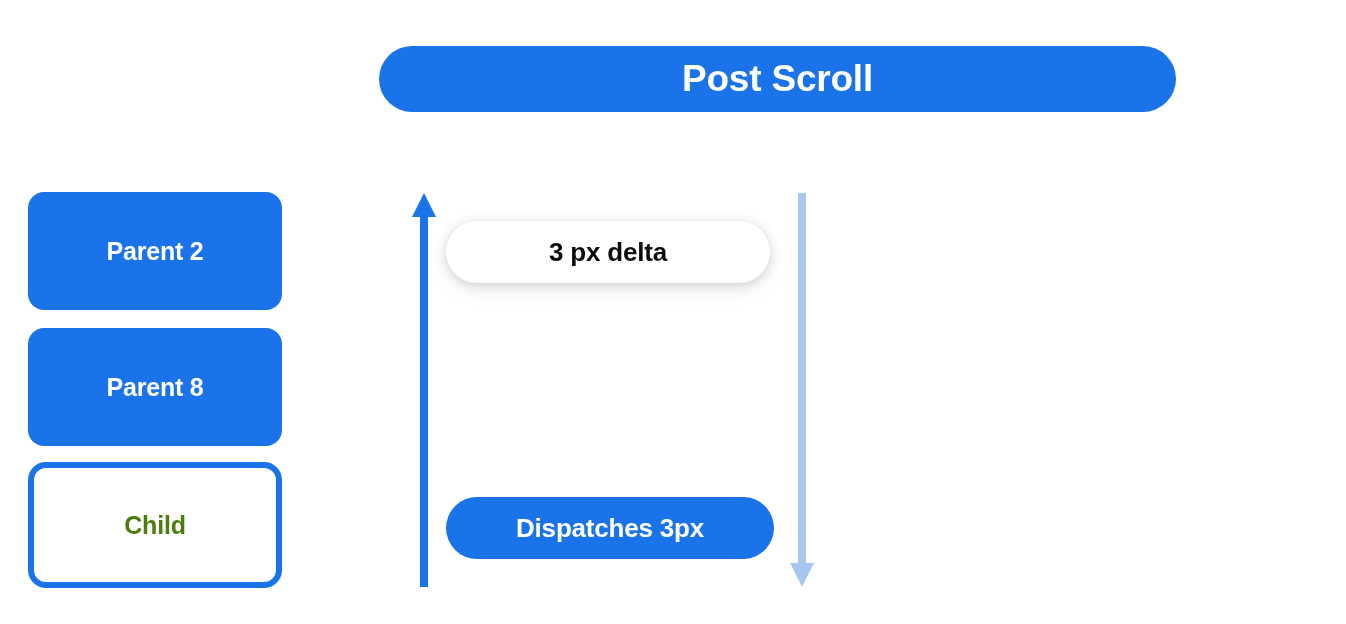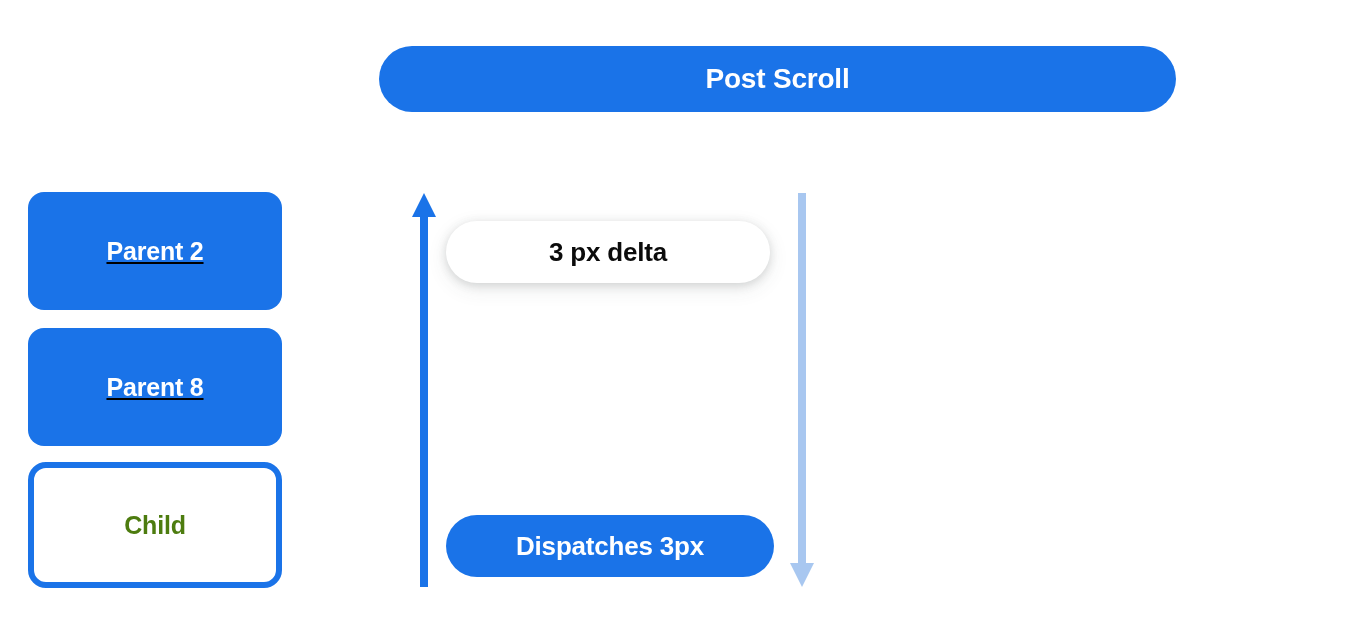--- a/index.html
+++ b/index.html
@@ -27,21 +27,21 @@
     width: 797px;
     height: 66px;
     background: #1a73e8;
     border-radius: 33px;
     display: flex;
     align-items: center;
     justify-content: center;
   }
   .title-bar .label {
     color: #ffffff;
-    font-size: 28px;
+    font-size: 37px;
     font-weight: bold;
     letter-spacing: -0.2px;
   }
 
   
   .stack {
     position: absolute;
     left: 28px;
     top: 192px;
     width: 254px;
@@ -55,21 +55,20 @@
     box-sizing: border-box;
   }
   .stack-box .box-label {
     font-size: 25px;
     font-weight: bold;
     letter-spacing: -0.2px;
   }
   .box-filled {
     height: 118px;
     background: #1a73e8;
-    text-decoration: underline;
   }
   .box-filled .box-label { color: #ffffff; }
 
   .box-gap-1 { margin-top: 18px; }
   .box-gap-2 { margin-top: 16px; }
 
   .box-outlined {
     height: 126px;
     background: #ffffff;
     border: 6px solid #1a73e8;
@@ -127,21 +126,20 @@
   }
   .pill-delta .pill-label { color: #0b0b0b; }
 
   .pill-dispatch {
     left: 446px;
     top: 497px;
     width: 328px;
     height: 62px;
     background: #1a73e8;
     border-radius: 31px;
-    margin-top: 18px;
   }
   .pill-dispatch .pill-label { color: #ffffff; }
 </style>
 </head>
 <body>
 
 <div id="canvas">
 
   <div class="title-bar">
     <span class="label">Post Scroll</span>

